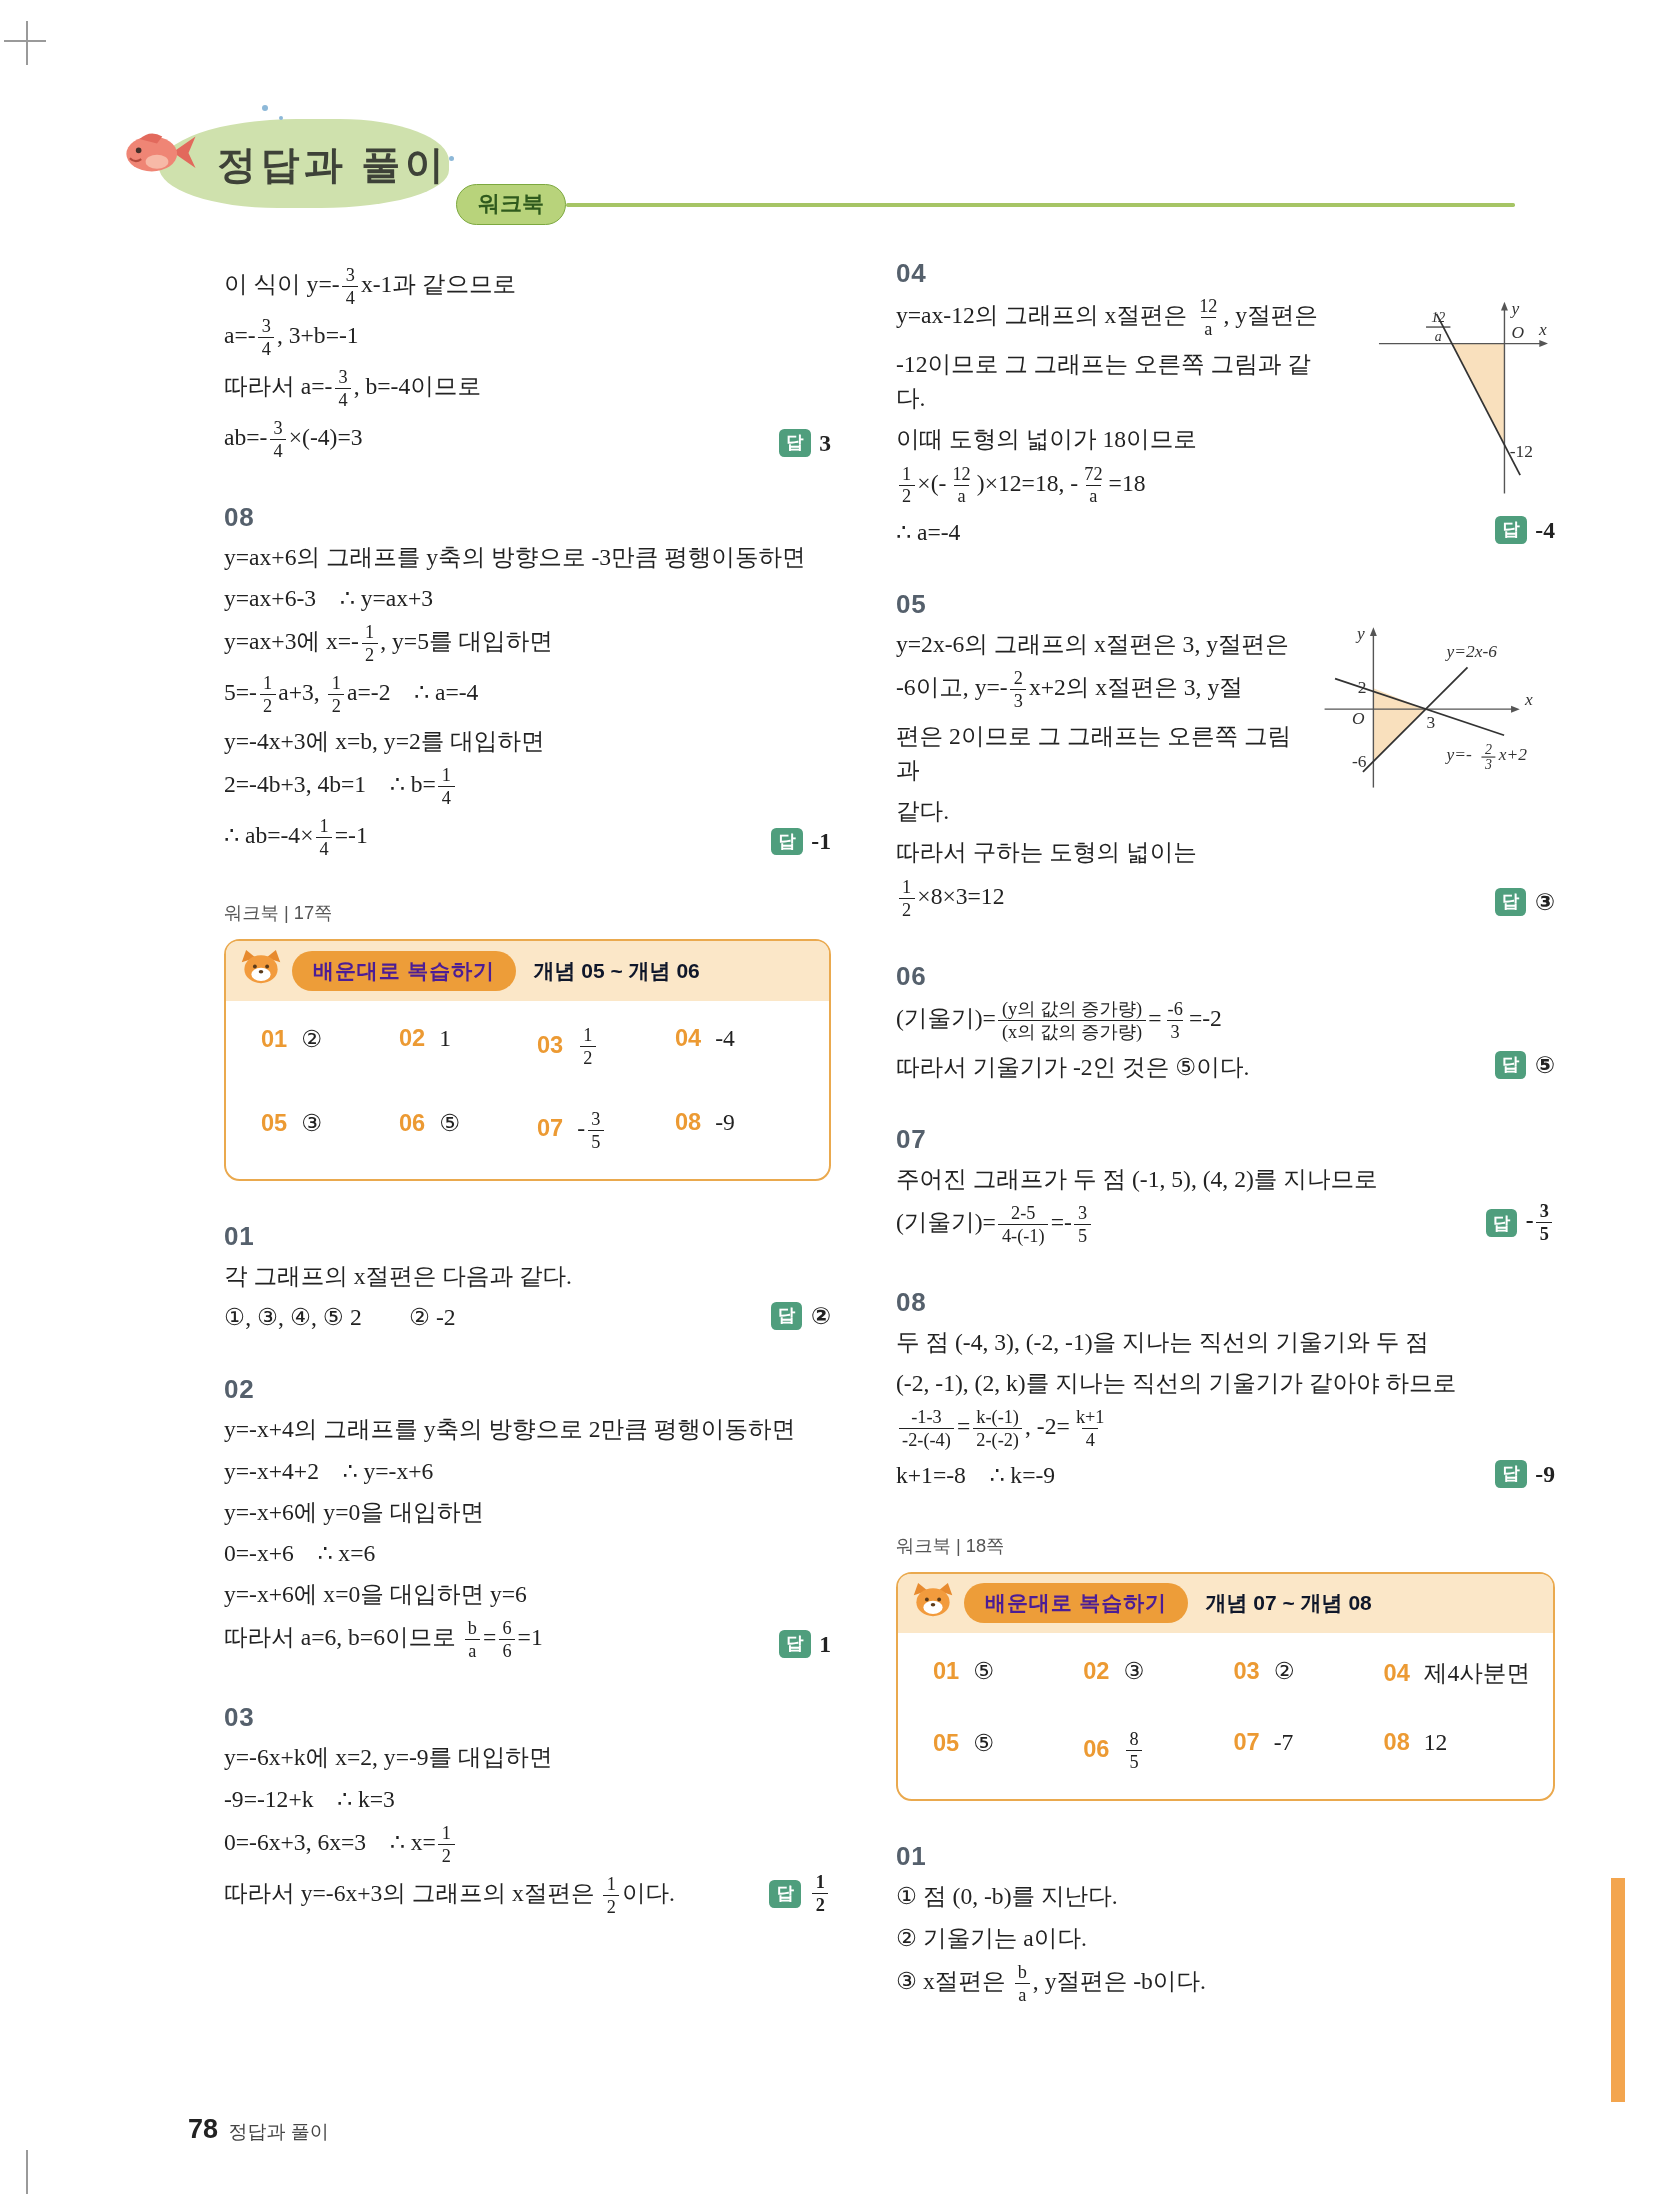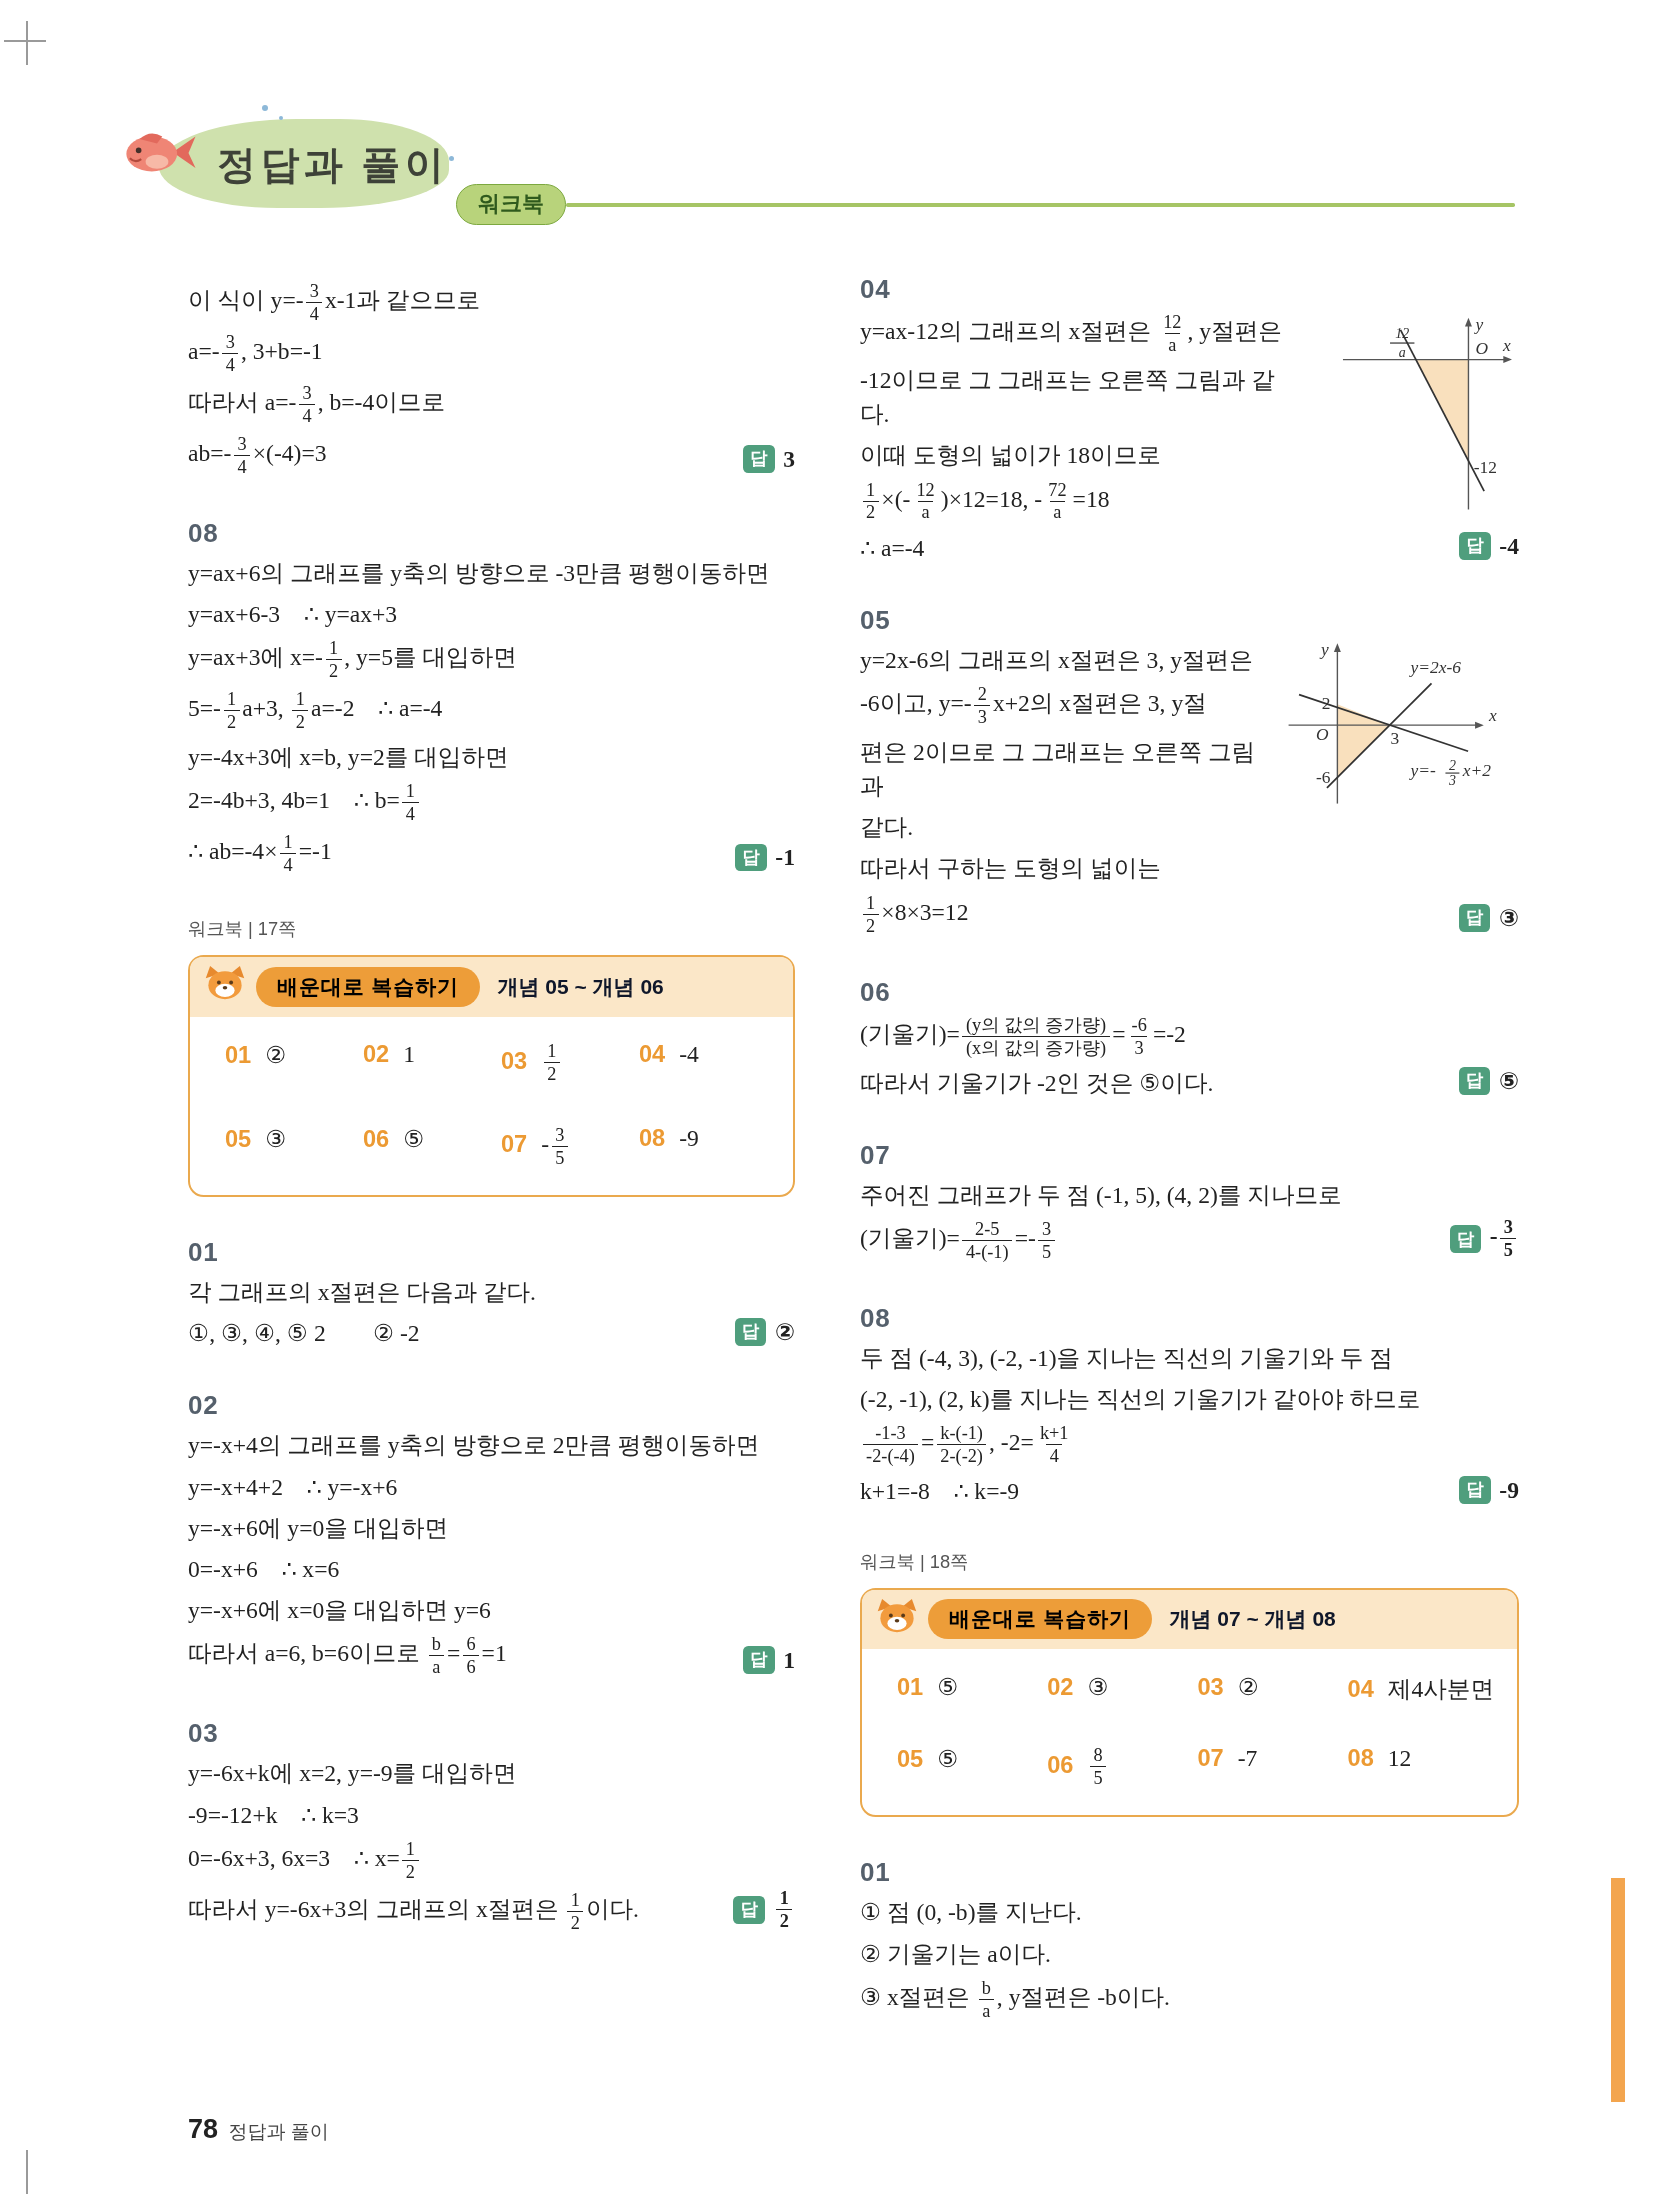--- a/index.html
+++ b/index.html
@@ -21,21 +21,21 @@
   .logo-text { position:absolute; left:217px; top:33px; font-size:39px; font-weight:800;
                color:#3e4238; letter-spacing:4.4px; }
   .fish { position:absolute; left:122px; top:19px; }
   .drop { position:absolute; border-radius:50%; background:#8db8d8; }
   .badge-pill { position:absolute; left:456px; top:79px; background:#b8d37b; border:1.7px solid #7ca83f;
                 color:#2f5a1d; font-family:Liberation Serif, serif; font-weight:bold;
                 font-size:22px; padding:4.4px 21px; border-radius:23px; }
   .header-rule { position:absolute; left:566px; top:98px; width:949px; height:3.5px;
                  background:#a6c565; border-radius:1.7px; }
   
-  .col { position:absolute; top:274px; }
+  .col { position:absolute; top:258px;margin-left:36px; }
   .col-left  { left:188px; width:607px; }
   .col-right { left:860px; width:659px; }
   section.sec { margin-bottom:40px; position:relative; }
   .sec-no { font-family:"Liberation Sans",sans-serif; font-weight:700; font-size:26px;
             color:#55606c; letter-spacing:0.9px; margin-bottom:7px; }
   .sec-body { position:relative; }
   .line { position:relative; margin:7px 0; font-size:23.6px; line-height:1.45; min-height:33px; }
   
   .frac { display:inline-flex; flex-direction:column; align-items:center; vertical-align:middle;
           text-align:center; margin:0 2.6px; }
@@ -60,21 +60,21 @@
   .gfrac { font-size:16px; fill:#333; font-style:italic; }
   
   .wb-ref { text-align:left; font-family:"Liberation Sans",sans-serif; font-size:18.3px;
             color:#555; margin:3.5px 3.5px 14px 0; }
   
   .review-box { border:2.2px solid #eaa94e; border-radius:15.7px; background:#fff;
                 margin-bottom:40px; position:relative; }
   .review-head { display:flex; align-items:center; gap:17.5px; background:#fbe7c8;
                  border-radius:12.2px 12.2px 0 0; padding:9.6px 17.5px 9.6px 66px; position:relative; }
   .fox { position:absolute; left:14px; top:7px; }
-  .review-pill { background:#ed9d39; color:#000000; font-family:"Liberation Sans",sans-serif;
+  .review-pill { background:#ed9d39; color:#4c1d95; font-family:"Liberation Sans",sans-serif;
                  font-weight:bold; font-size:21px; padding:6.1px 21px; border-radius:23px;
                  letter-spacing:0.9px; }
   .review-range { color:#0f172a; font-family:"Liberation Sans",sans-serif; font-weight:bold;
                   font-size:21px; }
   .review-grid { display:grid; grid-template-columns:repeat(4,1fr); gap:40px 7px;
                  padding:24.5px 23px 26px 35px; }
   .rv-item { white-space:nowrap; }
   .rv-no { color:#ec9a33; font-family:"Liberation Sans",sans-serif; font-weight:bold;
            font-size:23.6px; margin-right:14px; }
   .rv-val { font-size:23.6px; }

